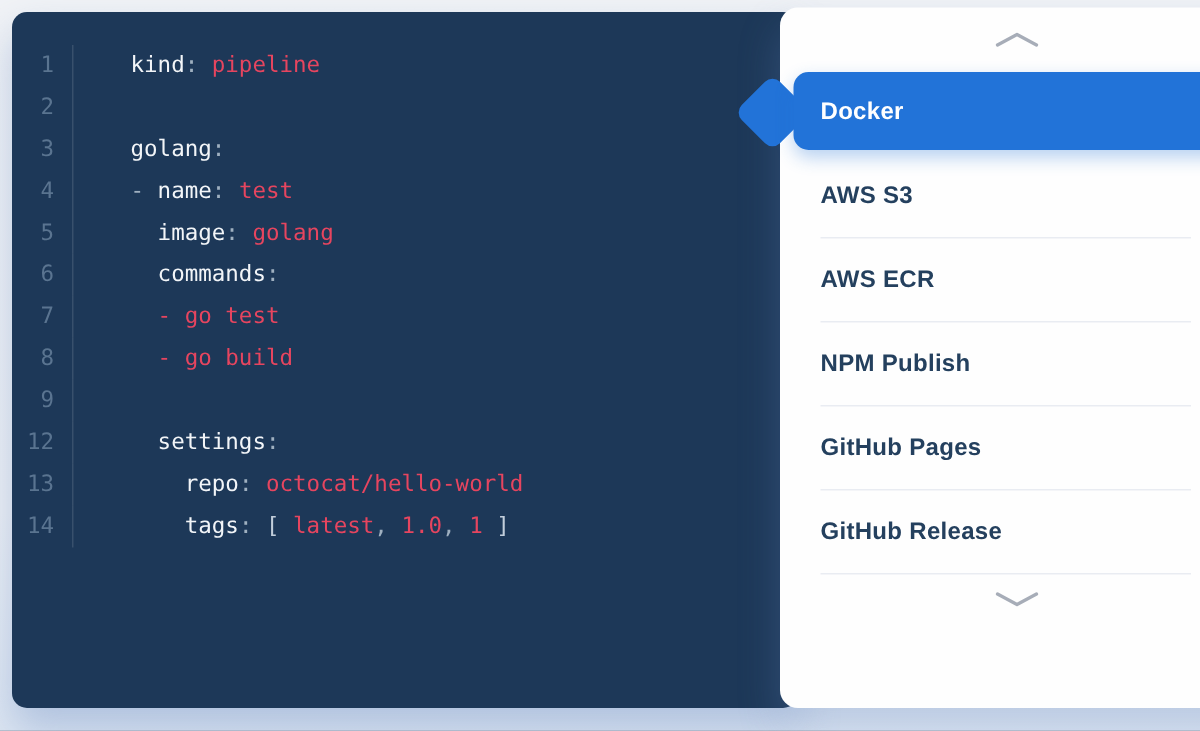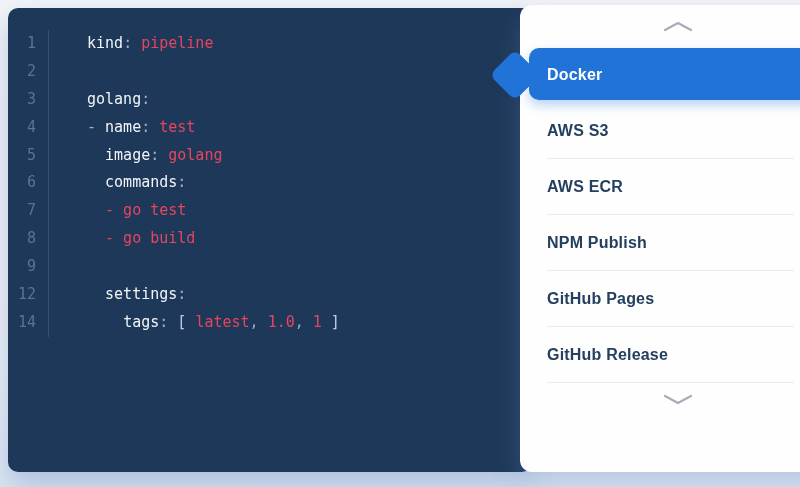--- a/index.html
+++ b/index.html
@@ -136,20 +136,24 @@
     <span class="lc"></span>
   </div>
 
 
 
   <div class="code-line">
     <span class="ln">12</span>
     <span class="lc"><span class="tk-sp">  </span><span class="tk-key">settings</span><span class="tk-punct">:</span></span>
   </div>
 
+  <div class="code-line">
+    <span class="ln">13</span>
+    <span class="lc"><span class="tk-sp">    </span><span class="tk-key">repo</span><span class="tk-punct">: </span><span class="tk-val">octocat/hello-world</span></span>
+  </div>
 
   <div class="code-line">
     <span class="ln">14</span>
     <span class="lc"><span class="tk-sp">    </span><span class="tk-key">tags</span><span class="tk-punct">: </span><span class="tk-br">[ </span><span class="tk-val">latest</span><span class="tk-punct">, </span><span class="tk-val">1.0</span><span class="tk-punct">, </span><span class="tk-val">1</span><span class="tk-br"> ]</span></span>
   </div>
 
 </div>
 </div>
 
 <div class="sidebar">

